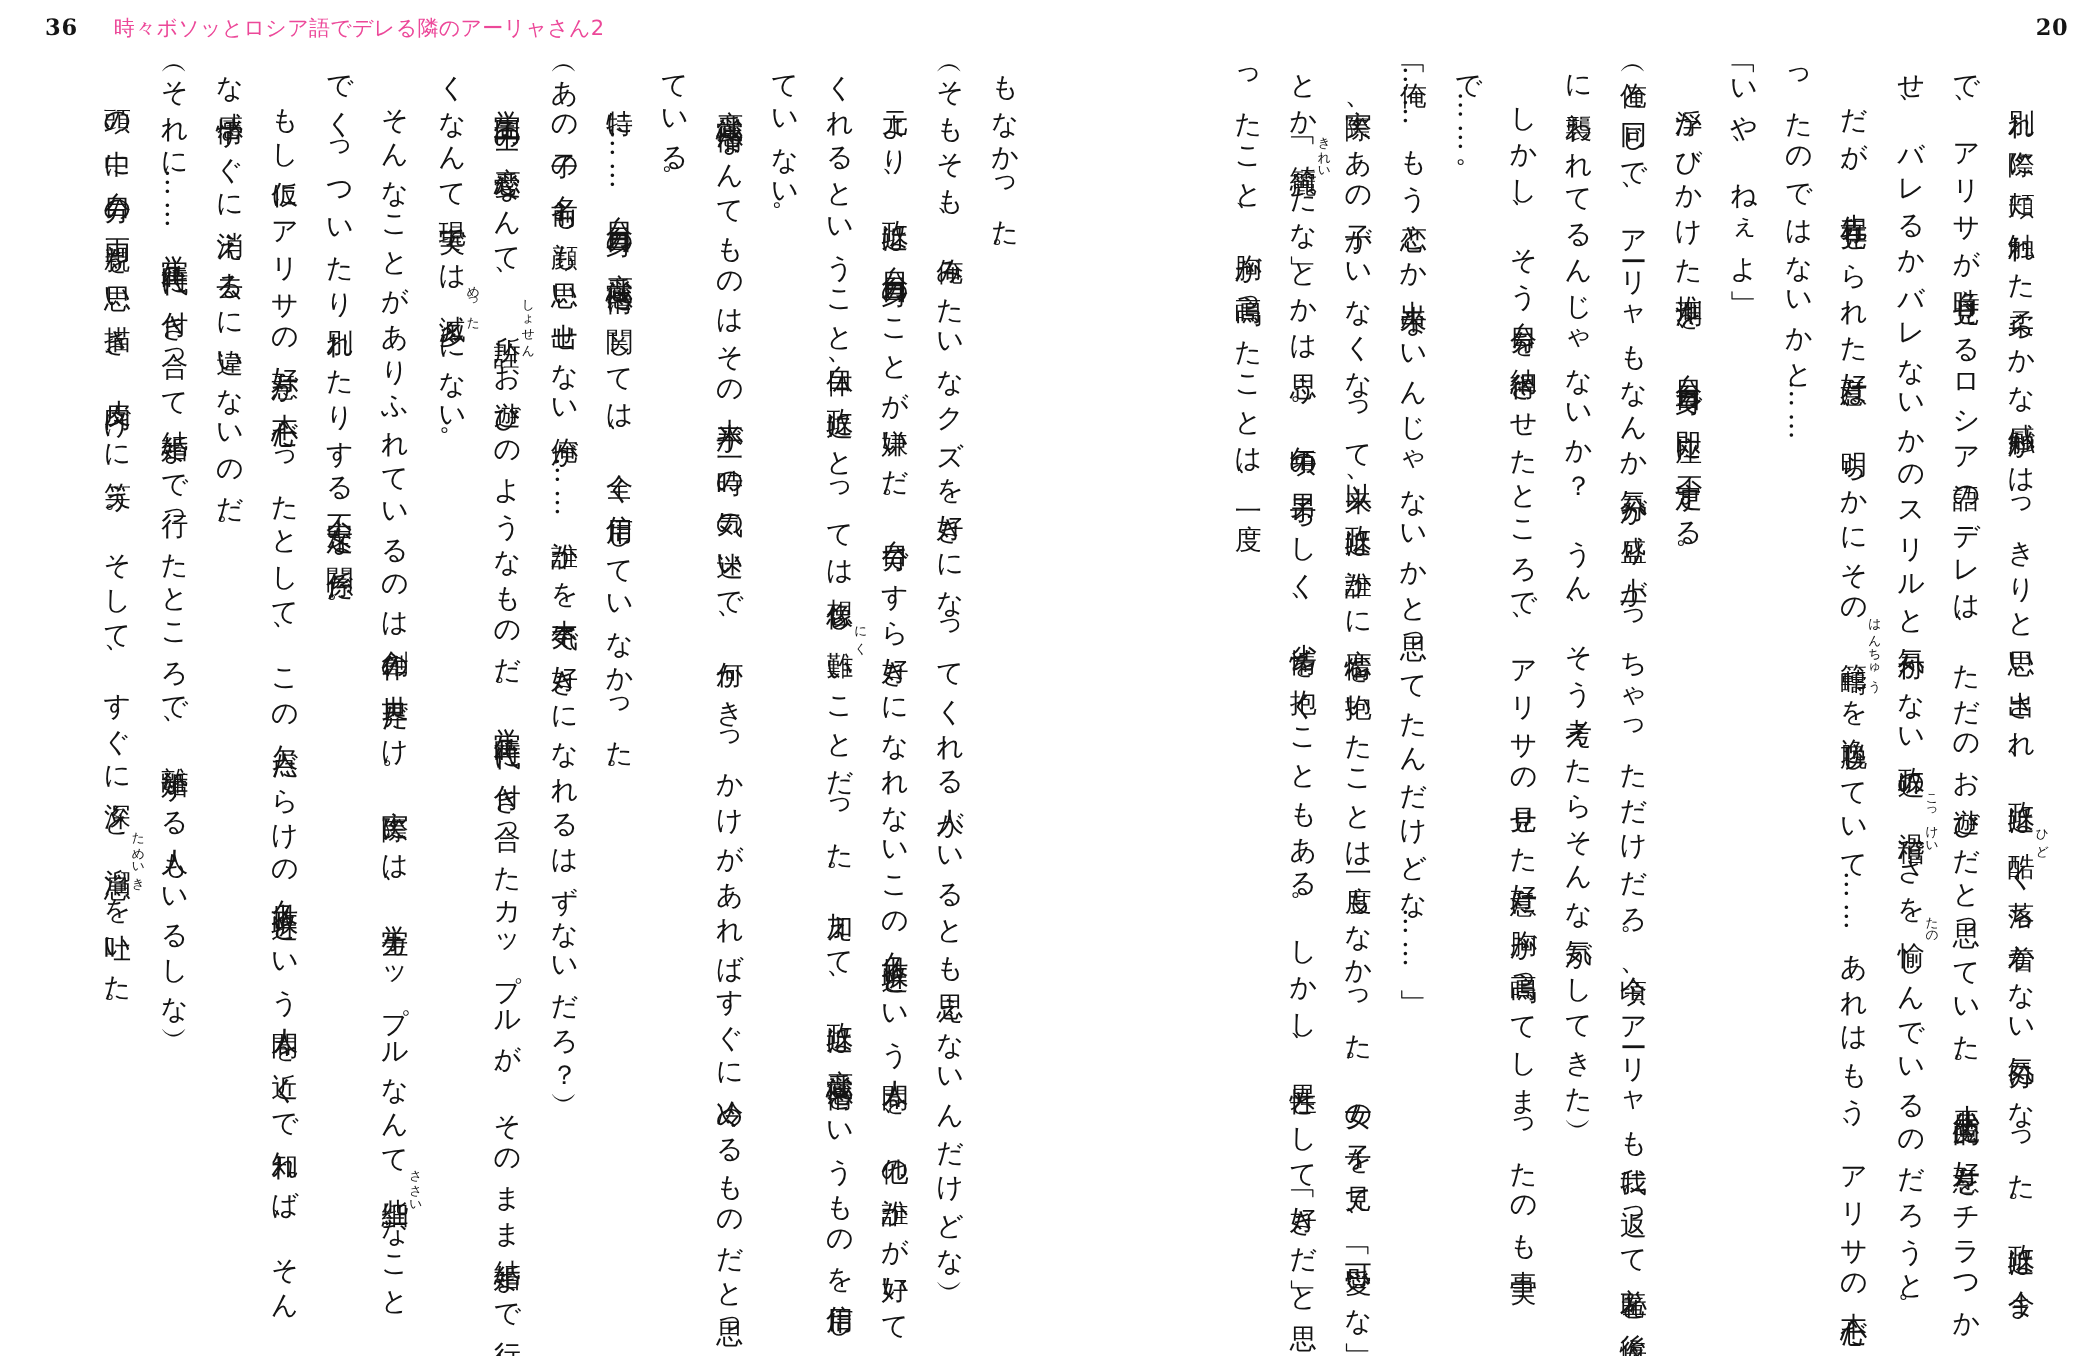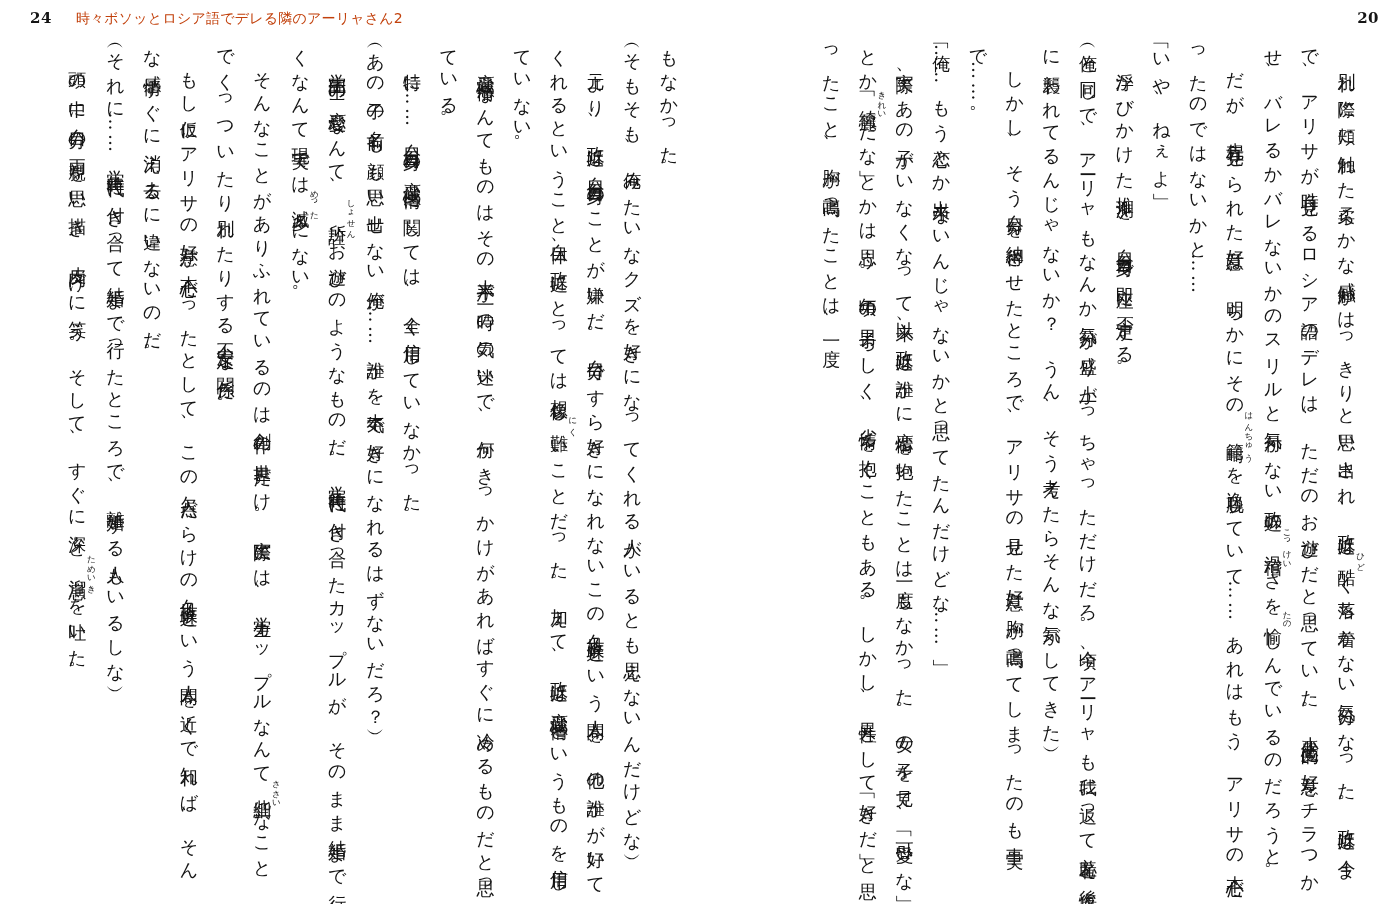--- a/index.html
+++ b/index.html
@@ -30,21 +30,21 @@
   }
   .running-head .folio {
     font-weight: bold;
     font-size: 15px;
     font-family: "DejaVu Serif", "Liberation Serif", serif;
     letter-spacing: 0.5px;
   }
   .running-head .title {
     font-size: 14px;
     font-family: "DejaVu Sans", "Liberation Sans", sans-serif;
-    color: #c2410c;
+    color: #ec4899;
     margin-left: 24px;
     letter-spacing: 0.2px;
   }
   .head-left  { left: 30px; }
   .head-right { right: 12px; }
 
   
   .page-text {
     position: absolute;
     top: 37px;
@@ -78,21 +78,21 @@
     color: #141414;
     font-family: "DejaVu Serif", "Liberation Serif", serif;
   }
 </style>
 </head>
 <body>
 
 <div class="spread">
 
   <div class="running-head head-left">
-    <span class="folio">24</span><span class="title">時々ボソッとロシア語でデレる隣のアーリャさん2</span>
+    <span class="folio">36</span><span class="title">時々ボソッとロシア語でデレる隣のアーリャさん2</span>
   </div>
 
   <div class="running-head head-right">
     <span class="folio">20</span>
   </div>
 
   <div class="page-text page-20-body">
 
   <p class="indent">別れ際に頬に触れた柔らかな感触がはっきりと思い出され、政近は<ruby>酷<rt>ひど</rt></ruby>く落ち着かない気分になった。政近は今まで、アリサが時々見せるロシア語のデレは、ただのお遊びだと思っていた。小悪魔的に好意をチラつかせ、バレるかバレないかのスリルと気付かない政近の<ruby>滑稽<rt>こっけい</rt></ruby>さを<ruby>愉<rt>たの</rt></ruby>しんでいるのだろうと。</p>
       <p class="indent">だが、先程見せられた好意は、明らかにその<ruby>範疇<rt>はんちゅう</rt></ruby>を逸脱していて……あれはもう、アリサの本心だったのではないかと……</p>

